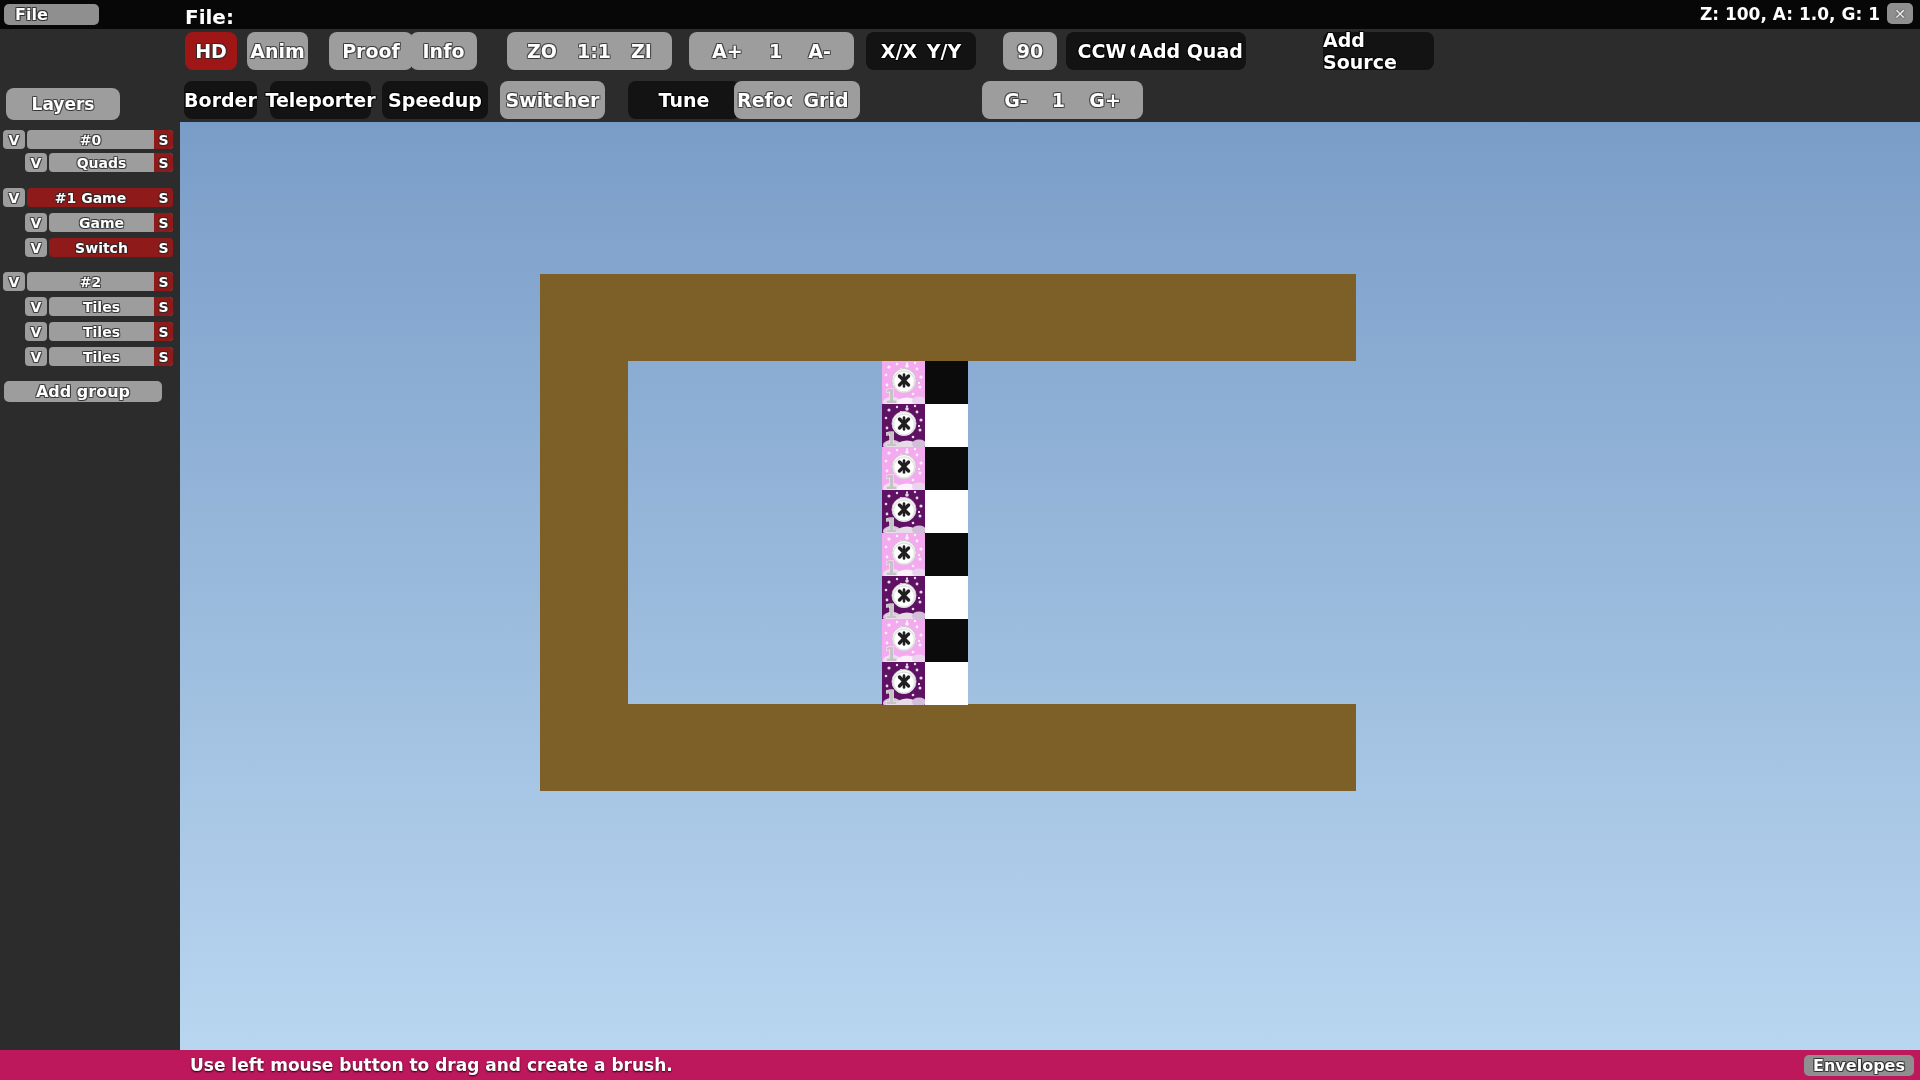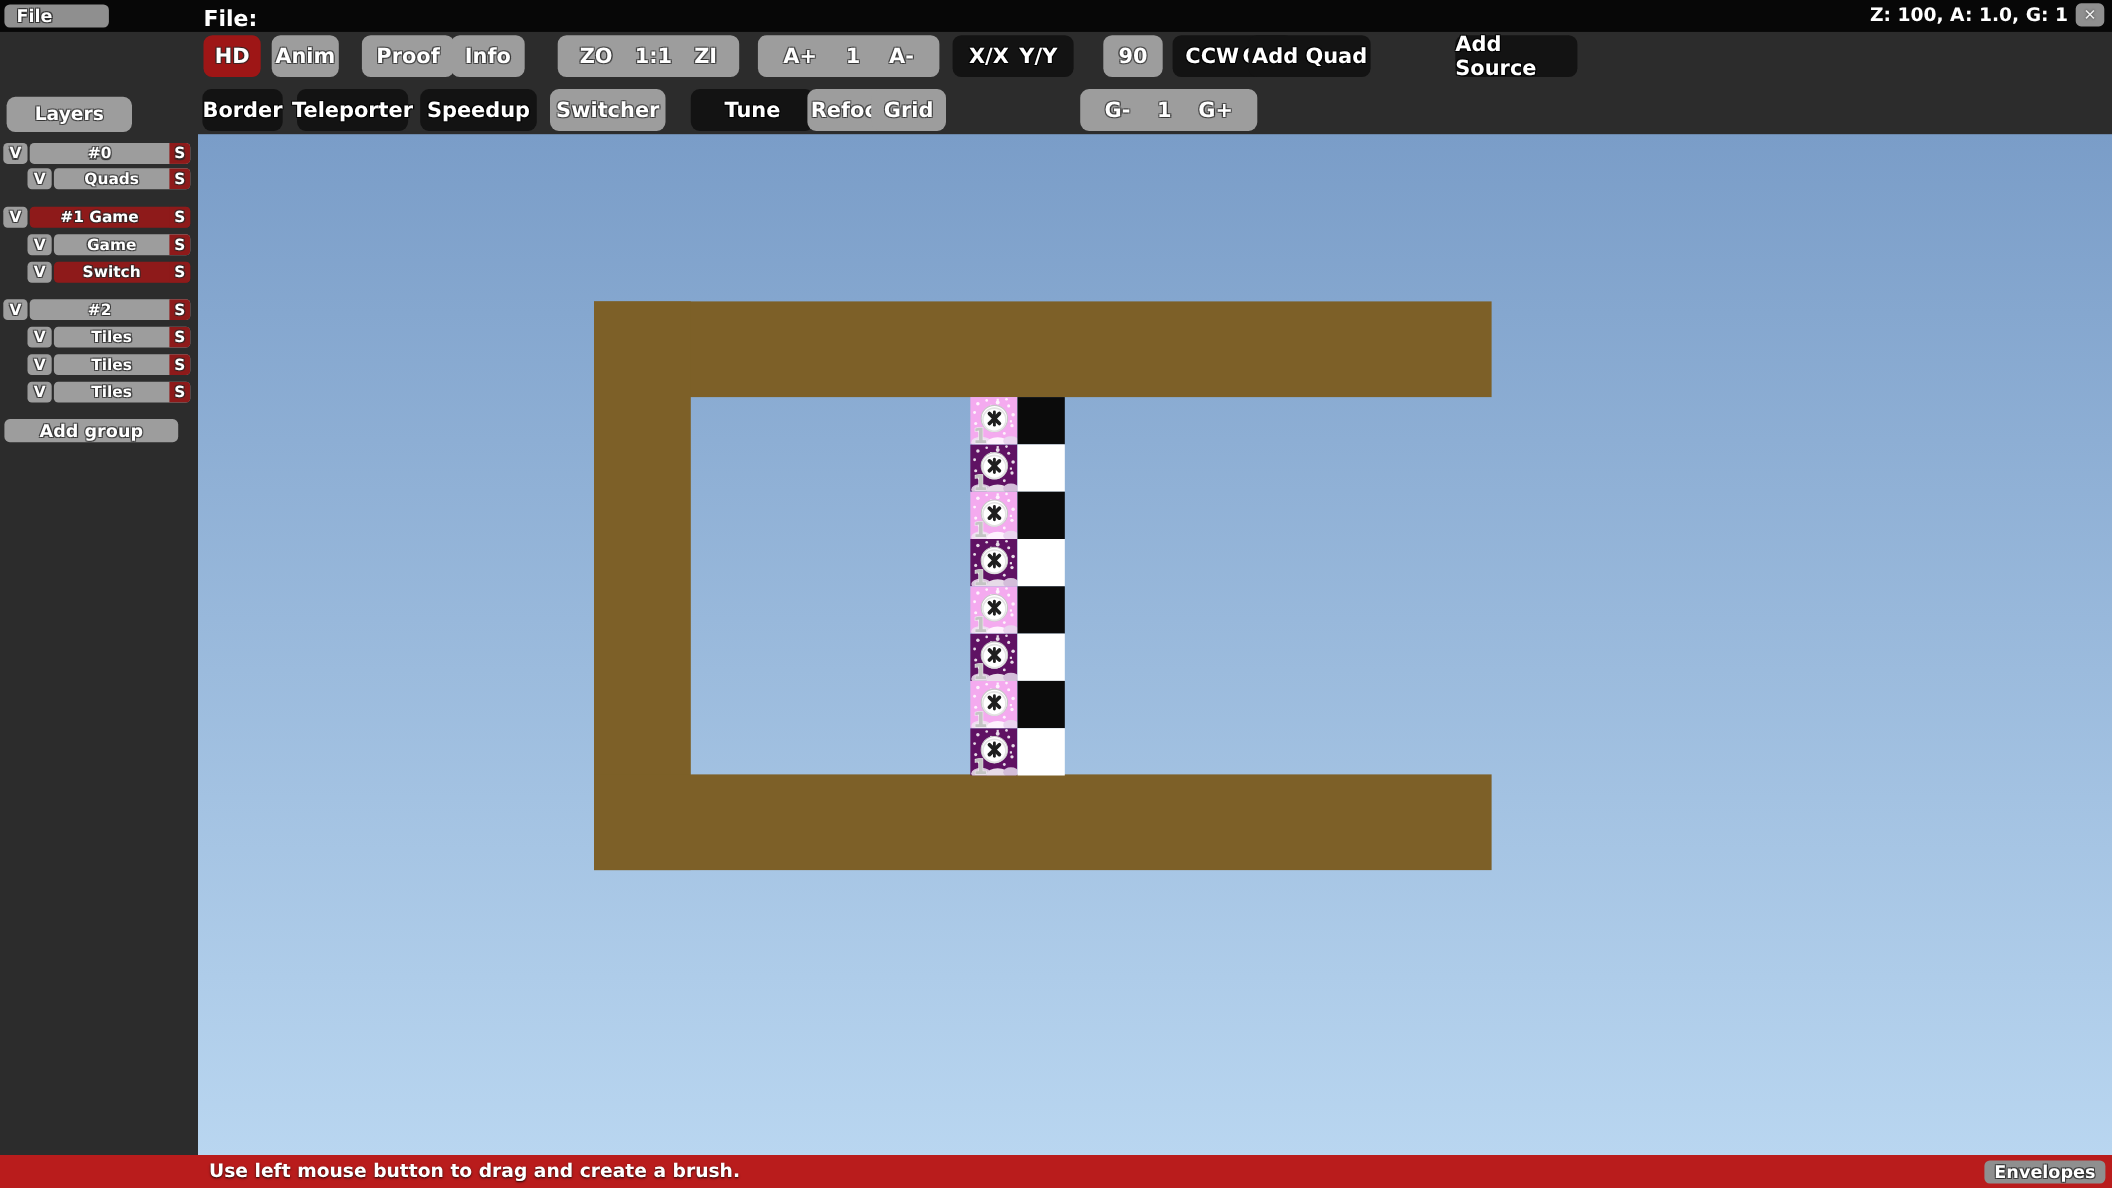--- a/index.html
+++ b/index.html
@@ -69,21 +69,21 @@
   .ground-top    { left:360px; top:152px; width:816px; height:87px; }
   .ground-left   { left:360px; top:152px; width:88px;  height:517px; }
   .ground-bottom { left:360px; top:582px; width:816px; height:87px; }
   .tile-column    { position:absolute; left:702px; top:239px; width:43px; height:344px; }
   .checker-column { position:absolute; left:745px; top:239px; width:43px; height:344px; }
   .switch-tile  { position:absolute; left:0; width:43px; height:43px; }
   .switch-tile svg { display:block; }
   .checker-cell { position:absolute; left:0; width:43px; height:43px; }
 
   
-  .statusbar { position:absolute; left:0; top:1050px; width:1920px; height:30px; background:#b91c1c; }
+  .statusbar { position:absolute; left:0; top:1050px; width:1920px; height:30px; background:#be185d; }
   .hint { position:absolute; left:190px; top:5px; color:#fff; font-size:17px; font-weight:bold;
           text-shadow:0 1px 2px rgba(0,0,0,.9); }
   .envelopes-btn { position:absolute; right:6px; top:5px; width:110px; height:21px;
                    background:#8f8f8f; border-radius:5px; display:flex; align-items:center;
                    justify-content:center; color:#fff; font-weight:bold; font-size:16px;
                    text-shadow:-1px -1px 0 rgba(40,40,40,.75), 1px -1px 0 rgba(40,40,40,.75),
                                -1px 1px 0 rgba(40,40,40,.75), 1px 1px 0 rgba(40,40,40,.75);text-align:right; }
 </style>
 </head>
 <body>

